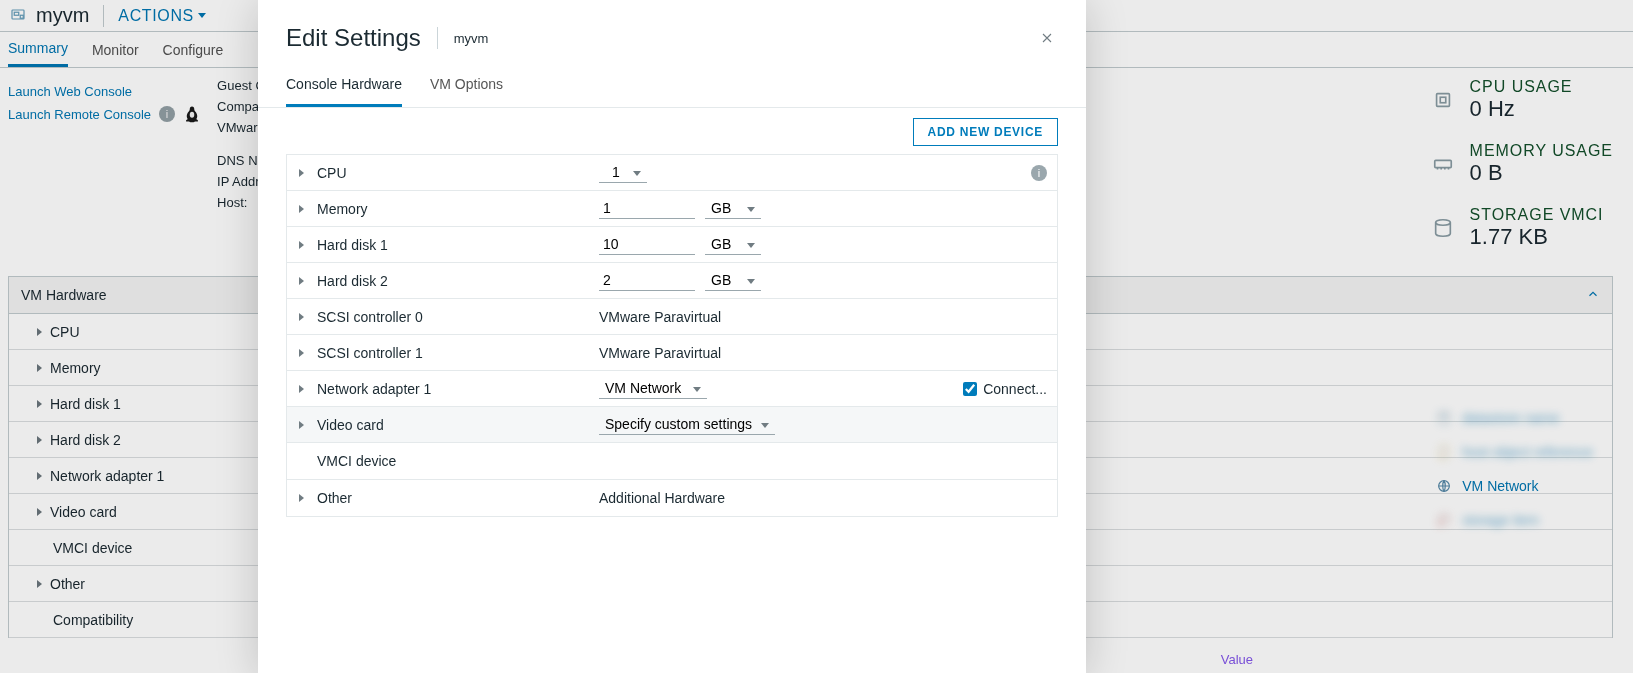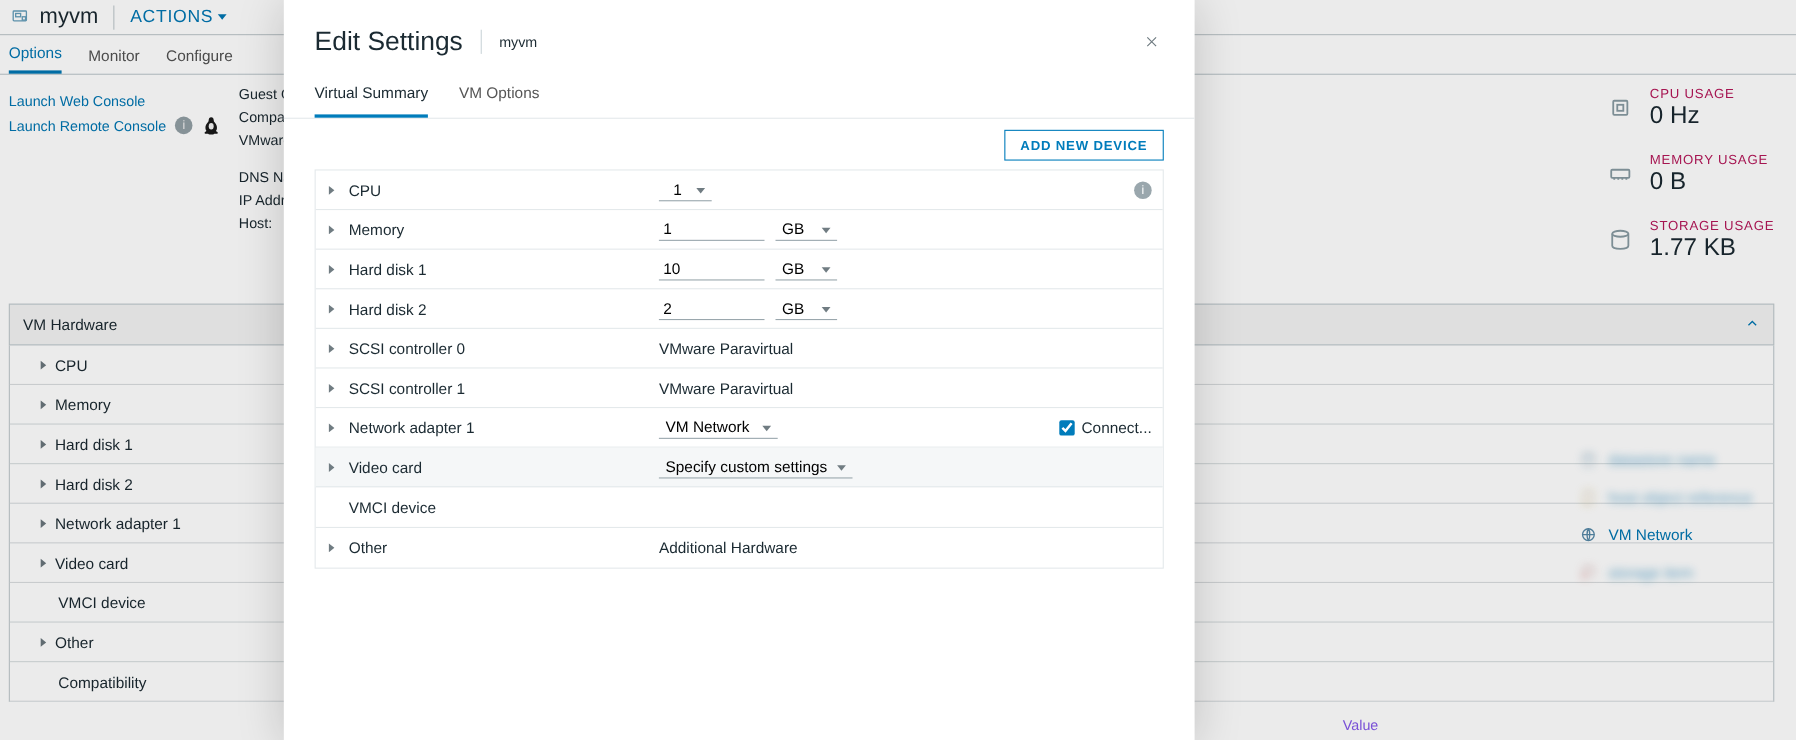--- a/index.html
+++ b/index.html
@@ -26,21 +26,21 @@
 .console-box { width:156px; height:115px; border:1px solid #9aa7ad; display:flex; align-items:center; justify-content:center; color:#565656; font-size:13px; background:#fafafa; }
 .meta-col { display:flex; flex-direction:column; gap:6px; font-size:13px; color:#1b2a32; }
 .link { color:#007cbb; }
 .launch-row { display:flex; align-items:center; gap:8px; margin-top:6px; }
 .tux { width:18px; height:18px; }
 .info-circle { width:16px; height:16px; border-radius:50%; background:#9aa7ad; color:#fff; display:flex; align-items:center; justify-content:center; font-size:11px; }
 
 .usage-col { position:absolute; top:78px; right:20px; display:flex; flex-direction:column; gap:20px; }
 .usage-item { display:flex; align-items:center; gap:16px; }
 .usage-icon { width:22px; height:22px; }
-.usage-label { font-size:12px; letter-spacing:0.06em; color:#be185d; }
+.usage-label { font-size:16px; letter-spacing:0.06em; color:#14532d; }
 .usage-value { font-size:22px; color:#1b2a32; }
 
 .hw-panel { position:absolute; top:276px; left:8px; right:20px; }
 .hw-header { height:38px; display:flex; align-items:center; justify-content:space-between; padding:0 12px; border:1px solid #cbd5d9; background:#fff; }
 .hw-list { border-left:1px solid #cbd5d9; border-right:1px solid #cbd5d9; }
 .hw-row { height:36px; display:flex; align-items:center; padding:0 12px 0 28px; border-bottom:1px solid #e4e9eb; gap:8px; font-size:14px; color:#1b2a32; }
 .hw-chev { width:0; height:0; border-top:4px solid transparent; border-bottom:4px solid transparent; border-left:5px solid #707c82; display:inline-block; }
 .collapse-chev { color:#007cbb; }
 .collapse-chev svg { width:14px; height:14px; }
 
@@ -102,21 +102,21 @@
     </span>
     <span class="vm-name">myvm</span>
     <span class="divider-v"></span>
     <span class="actions-link">
       <span>ACTIONS</span>
       <span class="chev-down"></span>
     </span>
   </div>
 
   <div class="tabs-row">
-    <span class="tab active">Options</span>
+    <span class="tab active">Summary</span>
     <span class="tab">Monitor</span>
     <span class="tab">Configure</span>
   </div>
 
   <div class="content-area">
     <div class="top-panels">
       <div>
         <div class="link" style="margin-top:6px;font-size:13px;">Launch Web Console</div>
         <div class="launch-row">
           <span class="link" style="font-size:13px;text-align:center;">Launch Remote Console</span>
@@ -161,21 +161,21 @@
         <div class="usage-label">MEMORY USAGE</div>
         <div class="usage-value">0 B</div>
       </div>
     </div>
     <div class="usage-item">
       <span class="usage-icon"><svg viewBox="0 0 24 24" fill="none" stroke="#8fa3ab" stroke-width="1.8">
             <ellipse cx="12" cy="6" rx="8" ry="3"></ellipse>
             <path d="M4 6v12c0 1.7 3.6 3 8 3s8-1.3 8-3V6"></path>
           </svg></span>
       <div>
-        <div class="usage-label">STORAGE USAGE</div>
+        <div class="usage-label">STORAGE VMCI</div>
         <div class="usage-value">1.77 KB</div>
       </div>
     </div>
   </div>
 
   <div class="hw-panel">
     <div class="hw-header">
       <span>VM Hardware</span>
       <span class="collapse-chev"><svg viewBox="0 0 24 24" fill="none" stroke="#007cbb" stroke-width="2">
             <path d="M6 15l6-6 6 6"></path>
@@ -262,21 +262,21 @@
     <span class="modal-title">Edit Settings</span>
     <span class="modal-vdiv"></span>
     <span class="modal-sub">myvm</span>
     <span class="modal-close">
       <svg viewBox="0 0 24 24" fill="none" stroke="currentColor" stroke-width="1.6">
           <path d="M6 6l12 12M18 6L6 18"></path>
         </svg>
     </span>
   </div>
   <div class="modal-tabs">
-    <span class="mtab active">Virtual Summary</span>
+    <span class="mtab active">Console Hardware</span>
     <span class="mtab">VM Options</span>
   </div>
   <div class="modal-body">
     <div class="add-row">
       <button class="add-btn">ADD NEW DEVICE</button>
     </div>
     <div class="settings-table">
 
       <div class="srow">
         <span class="schev">

